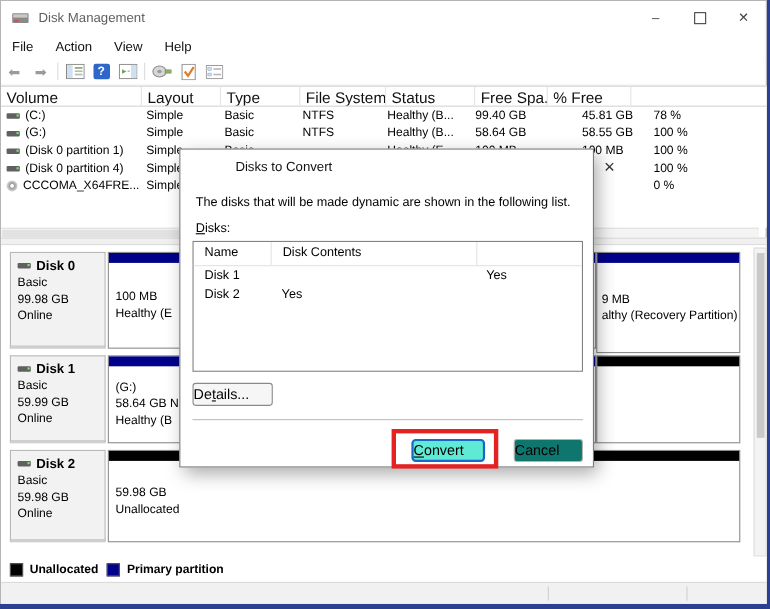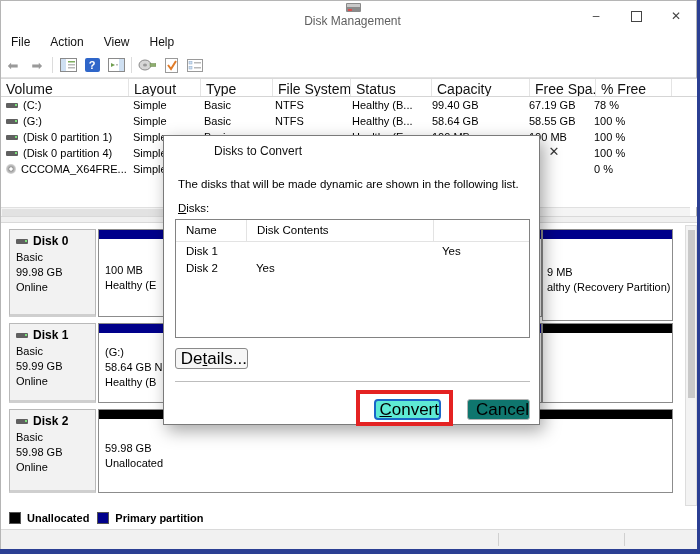--- a/index.html
+++ b/index.html
@@ -8,21 +8,21 @@
     background:#2b3f93;
     font-family:"Liberation Sans",sans-serif;
     font-size:11px;color:#000;
     -webkit-font-smoothing:antialiased;
   }
   .abs{position:absolute;box-sizing:border-box;}
 
   
   .window{left:0;top:0;width:697px;height:549px;background:#ffffff;border:1px solid #b5b5b5;}
 
-  .titlebar{left:0;top:0;width:100%;height:30px;background:#ffffff;display:flex;align-items:center;flex-direction:column;}
+  .titlebar{left:0;top:0;width:100%;height:30px;background:#ffffff;display:flex;align-items:center;}
   .title-icon{width:16px;height:13px;margin-left:10px;}
   .title-text{margin-left:8px;color:#5f5f5f;font-size:12px;}
   .win-btn{position:absolute;top:0;width:40px;height:30px;display:flex;align-items:center;justify-content:center;color:#444;font-size:12px;}
   .btn-min{right:80px;} .btn-max{right:40px;} .btn-close{right:0;}
   .maxbox{width:9px;height:9px;border:1px solid #444;display:inline-block;}
 
   .menubar{left:0;top:30px;width:100%;height:22px;background:#ffffff;display:flex;align-items:center;}
   .menu-item{padding:2px 10px;font-size:12px;color:#111;}
 
   .toolbar{left:0;top:52px;width:100%;height:25px;background:#ffffff;display:flex;align-items:center;border-bottom:1px solid #e2e2e2;}
@@ -75,21 +75,21 @@
   .dlg-close{position:absolute;right:0;top:0;width:42px;height:30px;display:flex;align-items:center;justify-content:center;color:#333;font-size:13px;}
   .dlg-message{left:14px;top:42px;width:350px;font-size:11.5px;}
   .dlg-disks-label{left:14px;top:66px;font-size:11.5px;}
   .dlg-listbox{left:11px;top:83px;width:355px;height:119px;border:1px solid #828282;background:#fff;}
   .dlg-lhead{display:flex;height:21px;border-bottom:1px solid #e3e3e3;}
   .dlg-hcell{padding:4px 0 0 10px;font-size:11.5px;border-right:1px solid #e3e3e3;overflow:hidden;white-space:nowrap;}
   .dc0{width:60px;} .dc1{width:176px;} .dc2{flex:1;border-right:none;}
   .dlg-lrow{display:flex;height:17px;align-items:center;}
   .dlg-cell{padding-left:10px;font-size:11.5px;overflow:hidden;white-space:nowrap;}
   .dg0{width:60px;} .dg1{width:176px;} .dg2{flex:1;}
-  .btn{display:flex;align-items:center;justify-content:flex-end;font-size:17px;}
+  .btn{display:flex;align-items:center;justify-content:flex-start;font-size:13px;}
   .details-btn{left:11px;top:212px;width:73px;height:21px;background:#f6f6f6;border:1px solid #8a8a8a;border-radius:3px;}
   .dlg-sep{left:11px;top:245px;width:355px;height:1px;background:#bdbdbd;}
   .convert-btn{left:210px;top:263px;width:67px;height:21px;background:#5eead4;border:2px solid #1a66c9;border-radius:4px;}
   .cancel-btn{left:303px;top:263px;width:63px;height:21px;background:#0f766e;border:1px solid #b3b3b3;border-radius:3px;}
   .red-annot{left:192px;top:254px;width:97px;height:36px;border:4px solid #e42222;background:transparent;z-index:50;}
   .mn{text-decoration:underline;}
 </style>
 </head>
 <body>
 
@@ -173,37 +173,36 @@
     </div>
   </div>
 
   <div class="abs volpane">
     <div class="vol-header">
       <div class="vol-hcell c0">Volume</div>
       <div class="vol-hcell c1">Layout</div>
       <div class="vol-hcell c2">Type</div>
       <div class="vol-hcell c3">File System</div>
       <div class="vol-hcell c4">Status</div>
-      <div class="vol-hcell c5">Capacity</div>
       <div class="vol-hcell c6">Free Spa...</div>
       <div class="vol-hcell c7">% Free</div>
       <div class="vol-hcell cf"></div>
     </div>
 
     <div class="vol-row">
       <div class="vol-cell c0">
           <span class="drive-glyph"></span>
           <span>(C:)</span>
         </div>
       <div class="vol-cell c1">Simple</div>
       <div class="vol-cell c2">Basic</div>
       <div class="vol-cell c3">NTFS</div>
       <div class="vol-cell c4">Healthy (B...</div>
       <div class="vol-cell c5">99.40 GB</div>
-      <div class="vol-cell c6">67.19 GB</div>
+      <div class="vol-cell c6">45.81 GB</div>
       <div class="vol-cell c7">78 %</div>
     </div>
     <div class="vol-row">
       <div class="vol-cell c0">
           <span class="drive-glyph"></span>
           <span>(G:)</span>
         </div>
       <div class="vol-cell c1">Simple</div>
       <div class="vol-cell c2">Basic</div>
       <div class="vol-cell c3">NTFS</div>

